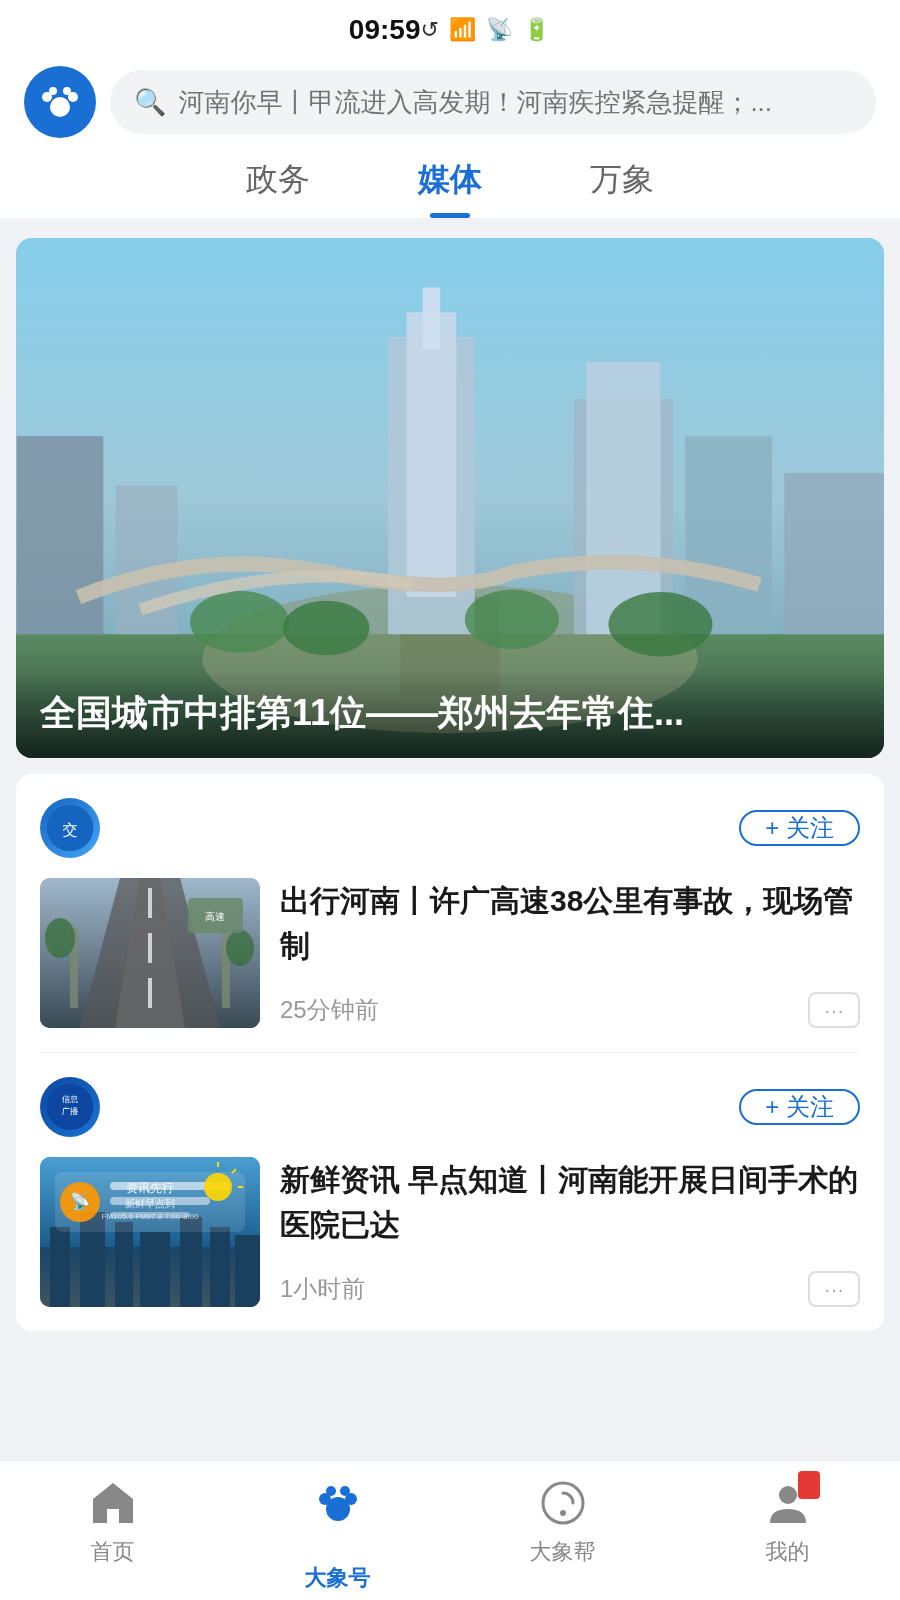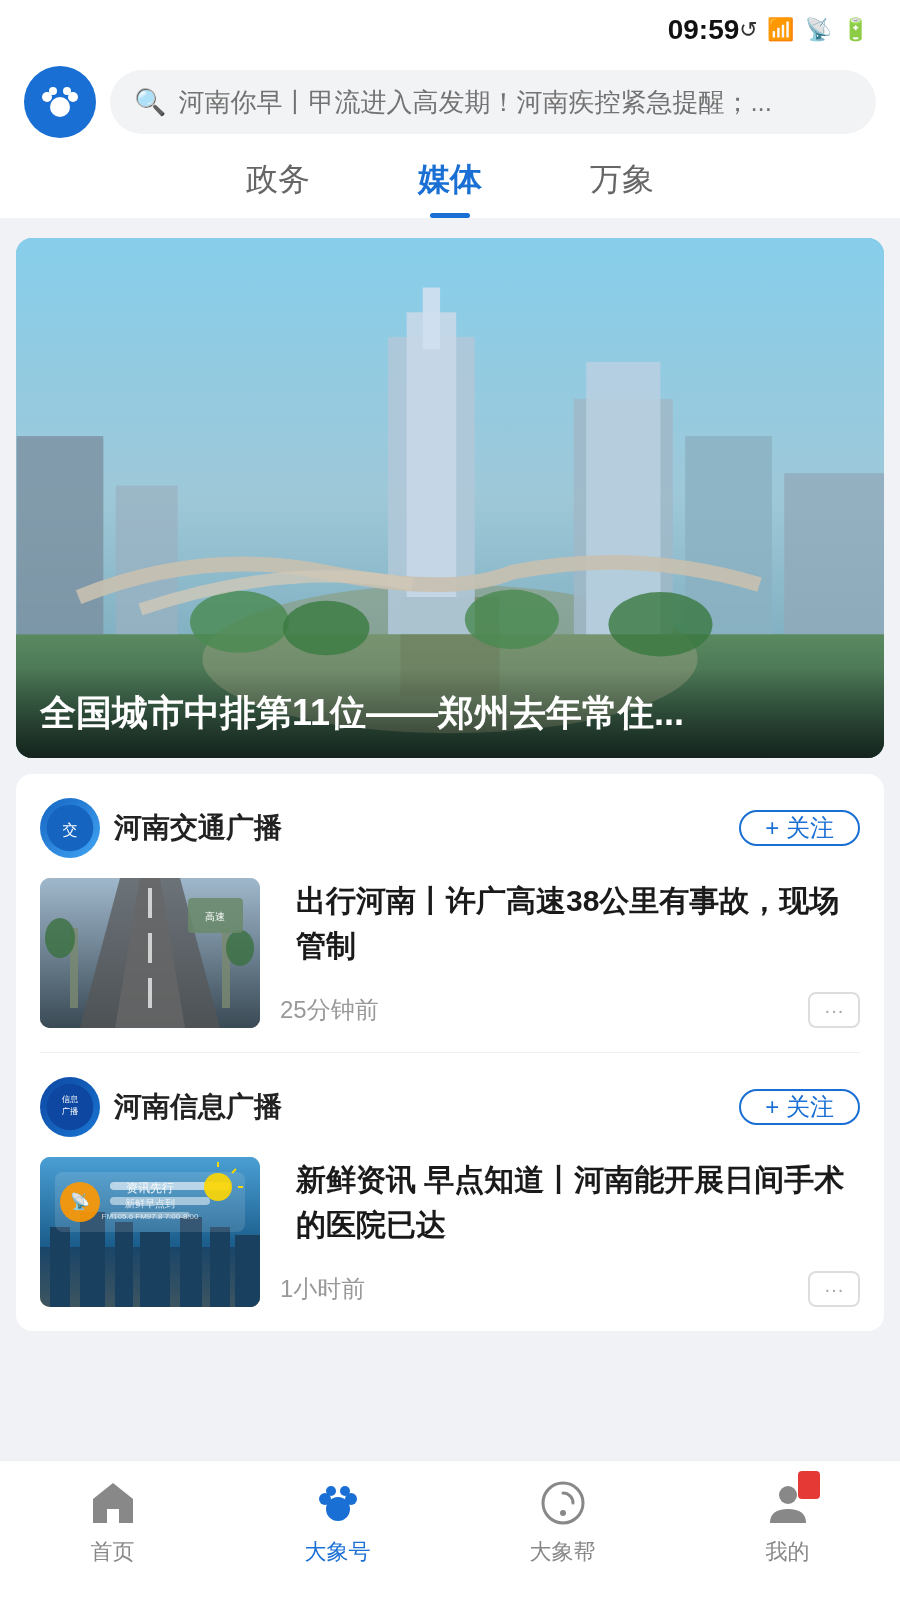--- a/index.html
+++ b/index.html
@@ -9,21 +9,21 @@
       min-height: 1600px;
       background: #f0f2f5;
       font-family: -apple-system, "PingFang SC", "Microsoft YaHei", sans-serif;
       position: relative;
       overflow-x: hidden;
     }
 
     
     .status-bar {
       display: flex;
-      justify-content: flex-end;
+      justify-content: center;
       align-items: center;
       padding: 14px 30px 10px 30px;
       background: #fff;
       height: 56px;
     }
     .status-time {
       font-size: 28px;
       font-weight: 600;
       color: #111;
     }
@@ -239,21 +239,20 @@
       flex: 1;
       display: flex;
       flex-direction: column;
       justify-content: space-between;
     }
     .news-title {
       font-size: 30px;
       font-weight: 600;
       color: #1a1a1a;
       line-height: 1.5;
-      margin-left: 16px;
     }
     .news-meta-row {
       display: flex;
       align-items: center;
       justify-content: space-between;
     }
     .news-time {
       font-size: 24px;
       color: #999;
       text-align: right;
@@ -425,21 +424,20 @@
 
   <div class="news-card">
     <div class="news-source-row">
       <div class="news-source-info">
         <div class="source-logo-traffic">
           <svg viewBox="0 0 60 60" width="50" height="50" fill="none" xmlns="http://www.w3.org/2000/svg">
             <circle cx="30" cy="30" r="28" fill="#1565c0"></circle>
             <text x="30" y="38" text-anchor="middle" font-size="18" fill="white" font-family="sans-serif">交</text>
           </svg>
         </div>
-        <span class="source-name">河南交通广播</span>
       </div>
       <button class="follow-btn">+ 关注</button>
     </div>
     <div class="news-item">
       <div class="news-thumb news-thumb-traffic">
         <svg viewBox="0 0 220 150" width="220" height="150" xmlns="http://www.w3.org/2000/svg">
           <defs>
             <linearGradient id="roadGrad" x1="0%" y1="0%" x2="0%" y2="100%">
               <stop offset="0%" style="stop-color:#a0b8cc"></stop>
               <stop offset="100%" style="stop-color:#3a4a55"></stop>
@@ -481,21 +479,20 @@
   <div class="news-card">
     <div class="news-source-row">
       <div class="news-source-info">
         <div class="source-logo-info">
           <svg viewBox="0 0 60 60" width="50" height="50" fill="none" xmlns="http://www.w3.org/2000/svg">
             <circle cx="30" cy="30" r="28" fill="#0d47a1"></circle>
             <text x="30" y="24" text-anchor="middle" font-size="10" fill="white" font-family="sans-serif">信息</text>
             <text x="30" y="38" text-anchor="middle" font-size="10" fill="white" font-family="sans-serif">广播</text>
           </svg>
         </div>
-        <span class="source-name">河南信息广播</span>
       </div>
       <button class="follow-btn">+ 关注</button>
     </div>
     <div class="news-item">
       <div class="news-thumb news-thumb-fresh">
         <svg viewBox="0 0 220 150" width="220" height="150" xmlns="http://www.w3.org/2000/svg">
           <defs>
             <linearGradient id="freshGrad" x1="0%" y1="0%" x2="0%" y2="100%">
               <stop offset="0%" style="stop-color:#4a9fd4"></stop>
               <stop offset="60%" style="stop-color:#1a5c8a"></stop>
@@ -564,21 +561,21 @@
     <div class="nav-icon">
       <svg viewBox="0 0 52 52" fill="#1a6fd4" xmlns="http://www.w3.org/2000/svg">
 
         <circle cx="26" cy="32" r="12"></circle>
         <circle cx="13" cy="22" r="6"></circle>
         <circle cx="39" cy="22" r="6"></circle>
         <circle cx="19" cy="14" r="5"></circle>
         <circle cx="33" cy="14" r="5"></circle>
       </svg>
     </div>
-    <span class="nav-label" style="color:#1a6fd4;font-weight:400;">大象号</span>
+    <span class="nav-label" style="color:#1a6fd4;font-weight:700;margin-top:26px;">大象号</span>
   </div>
 
   <div class="nav-item">
     <div class="nav-icon">
       <svg viewBox="0 0 52 52" fill="none" xmlns="http://www.w3.org/2000/svg">
         <circle cx="26" cy="26" r="20" stroke="#888" stroke-width="3"></circle>
         <path d="M26 16 A10 10 0 0 1 36 26" stroke="#888" stroke-width="3" fill="none" stroke-linecap="round"></path>
         <circle cx="26" cy="36" r="3" fill="#888"></circle>
       </svg>
     </div>

